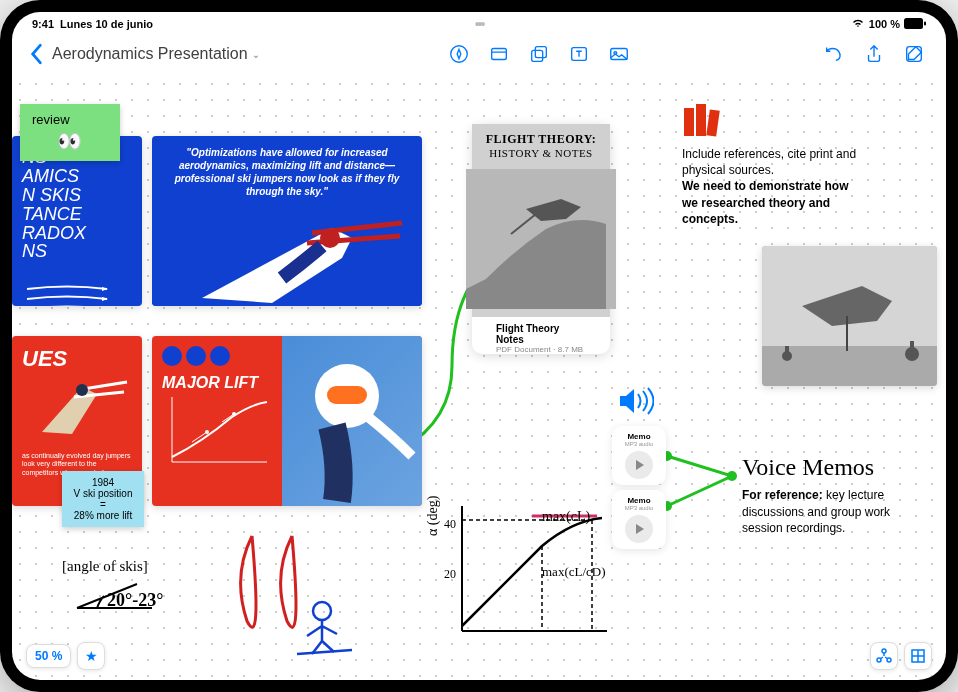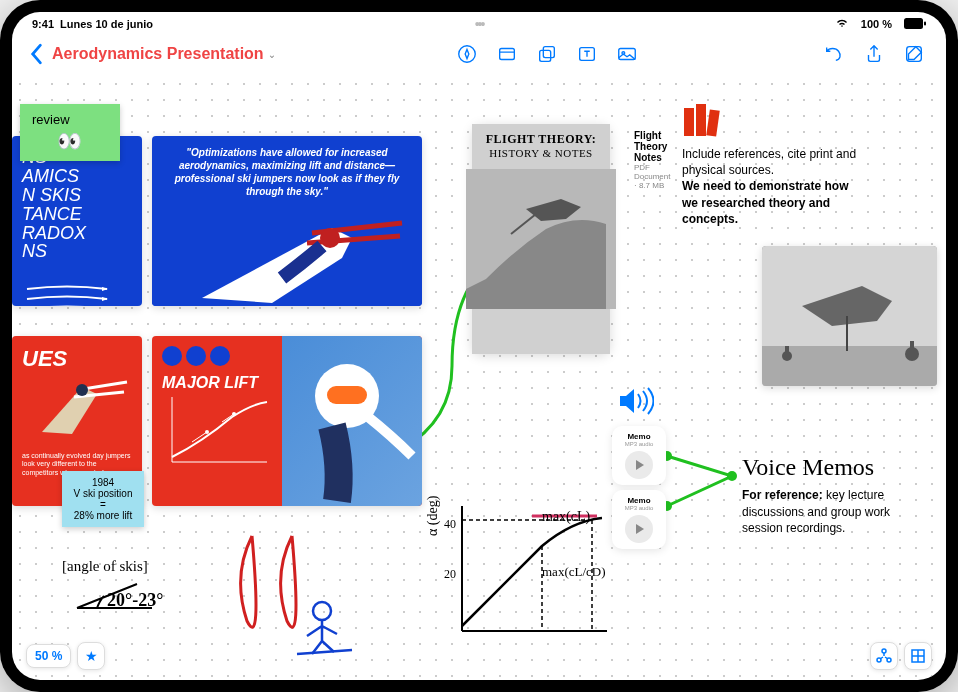--- a/index.html
+++ b/index.html
@@ -1,25 +1,25 @@
 <!DOCTYPE html>
 <html><head>
 <meta charset="utf-8">
 <style>
 *{margin:0;padding:0;box-sizing:border-box;font-family:-apple-system,BlinkMacSystemFont,"Helvetica Neue",sans-serif}
 body{background:#f0f0f0;display:flex;justify-content:center;align-items:center;min-height:692px}
 .ipad{width:958px;height:692px;background:#000;border-radius:40px;padding:12px;position:relative;box-shadow:0 10px 40px rgba(0,0,0,.3)}
 .screen{width:100%;height:100%;background:#fff;border-radius:28px;overflow:hidden;position:relative}
 .status-bar{height:20px;display:flex;justify-content:space-between;align-items:center;padding:4px 20px 0;font-size:11px;font-weight:600;color:#000}
 .status-left{display:flex;gap:6px}
-.status-right{display:flex;gap:12px}
+.status-right{display:flex;gap:4px}
 .toolbar{height:44px;display:flex;align-items:center;padding:0 16px;gap:8px}
 .back-btn{color:#007aff;font-size:24px;cursor:pointer;display:flex;align-items:center}
 .title-area{display:flex;align-items:center;gap:4px;cursor:pointer;margin-right:auto}
-.doc-title{font-size:16px;font-weight:700;color:#ef4444}
+.doc-title{font-size:16px;font-weight:400;color:#404040}
 .chevron-down{color:#888;font-size:10px}
 .tool-spacer{flex:1}
 .tool-icon{width:32px;height:32px;display:flex;align-items:center;justify-content:center;color:#007aff;cursor:pointer;border-radius:6px}
 .tool-icon svg{width:22px;height:22px;fill:none;stroke:#007aff;stroke-width:1.5}
 .handle-dots{position:absolute;top:4px;left:50%;transform:translateX(-50%);color:#bbb;font-size:14px;letter-spacing:-2px}
 .canvas{position:absolute;top:64px;left:0;right:0;bottom:0;background-image:radial-gradient(circle,#ccc 1px,transparent 1px);background-size:16px 16px;overflow:hidden}
 .card{position:absolute;box-shadow:0 2px 8px rgba(0,0,0,.15);border-radius:4px;overflow:hidden}
 .blue-card{background:#1040d0;color:#fff;padding:12px 10px;font-family:Arial,sans-serif}
 .red-card{background:#e63020}
 .sticky-green{background:#7de080;padding:8px 12px;font-size:13px;font-weight:400;box-shadow:0 2px 6px rgba(0,0,0,.2)}
@@ -210,21 +210,21 @@
     <div style="font-size:20px;text-align:center;margin-top:2px">👀</div>
   </div>
 
   <div class="sticky-blue" style="position:absolute;left:50px;top:395px;width:82px">
     <div>1984</div>
     <div>V ski position</div>
     <div>=</div>
     <div>28% more lift</div>
   </div>
 
-  <div class="file-card" style="position:absolute;left:460px;top:48px;width:138px;height:230px;display:flex;flex-direction:row">
+  <div class="file-card" style="position:absolute;left:460px;top:48px;width:138px;height:230px;display:flex;flex-direction:column">
     <div class="file-preview">
       <div style="font-family:Georgia,serif;font-size:12px;font-weight:600;text-align:center;letter-spacing:0.5px">FLIGHT THEORY:</div>
       <div style="font-family:Georgia,serif;font-size:11px;text-align:center;letter-spacing:0.5px;margin-bottom:10px">HISTORY &amp; NOTES</div>
       <svg width="150" height="140" viewBox="0 0 150 140">
               <rect width="150" height="140" fill="#b8b8b8"></rect>
               <path d="M20 110 Q50 80 80 60 Q110 45 140 55 L140 140 L0 140 L0 120z" fill="#888"></path>
               <path d="M60 40 L95 30 L115 38 L100 50 L75 52z" fill="#555"></path>
               <line x1="70" y1="45" x2="45" y2="65" stroke="#555" stroke-width="2"></line>
             </svg>
     </div>

